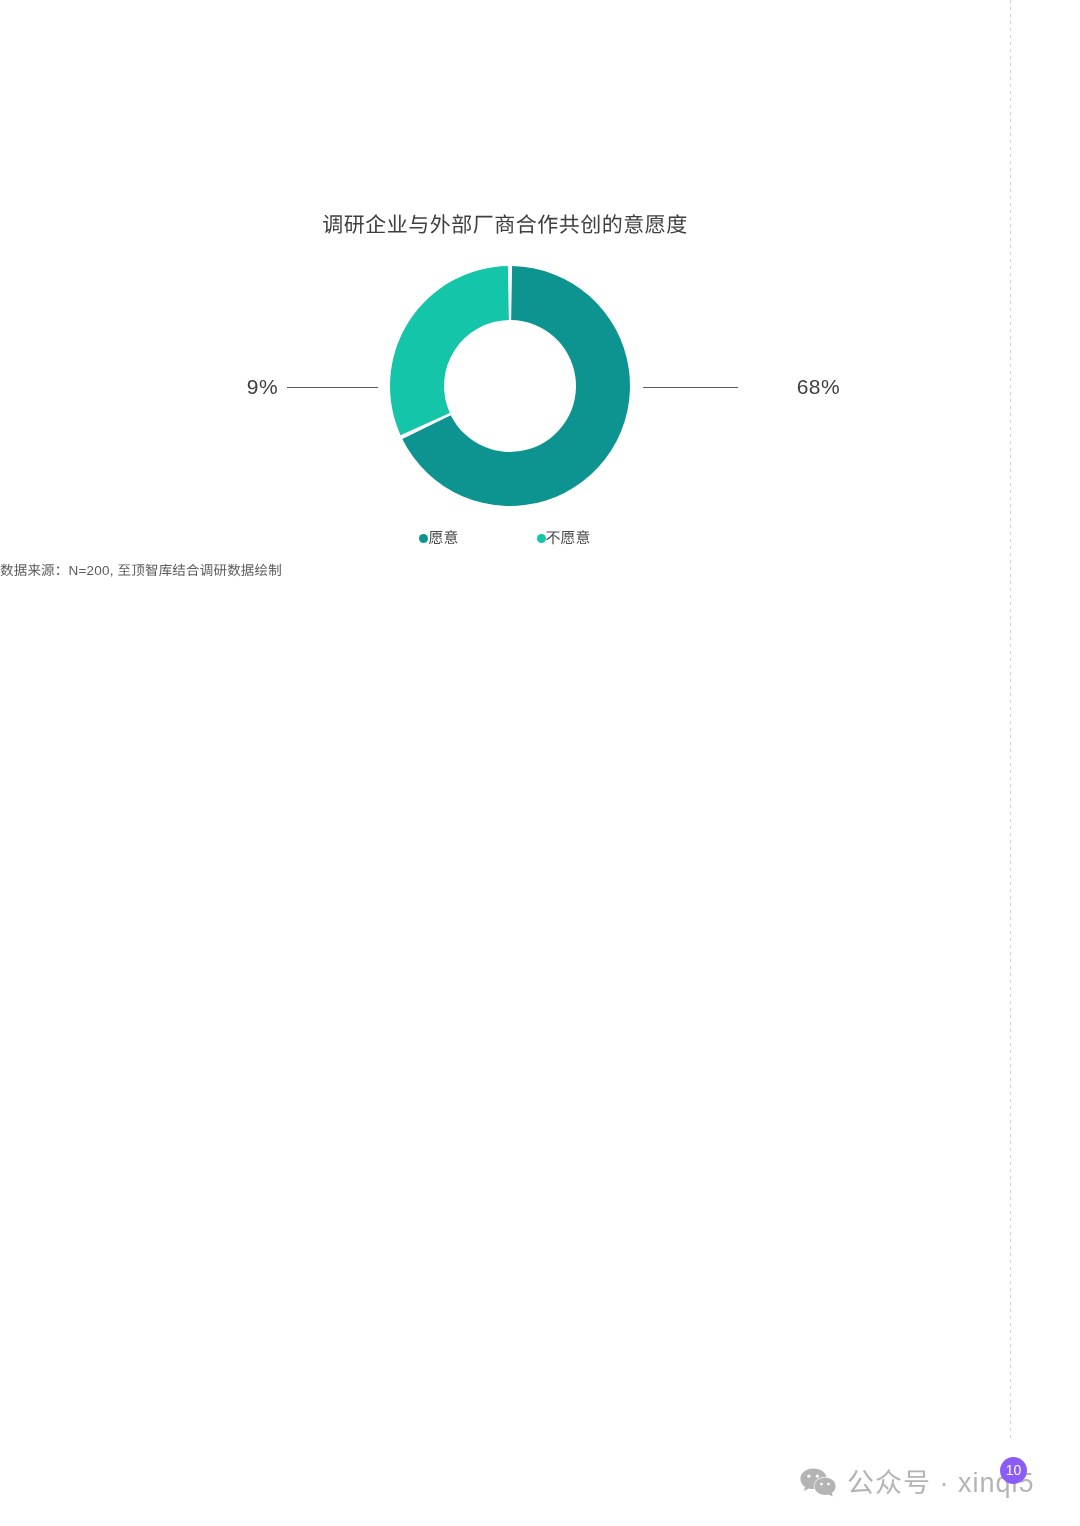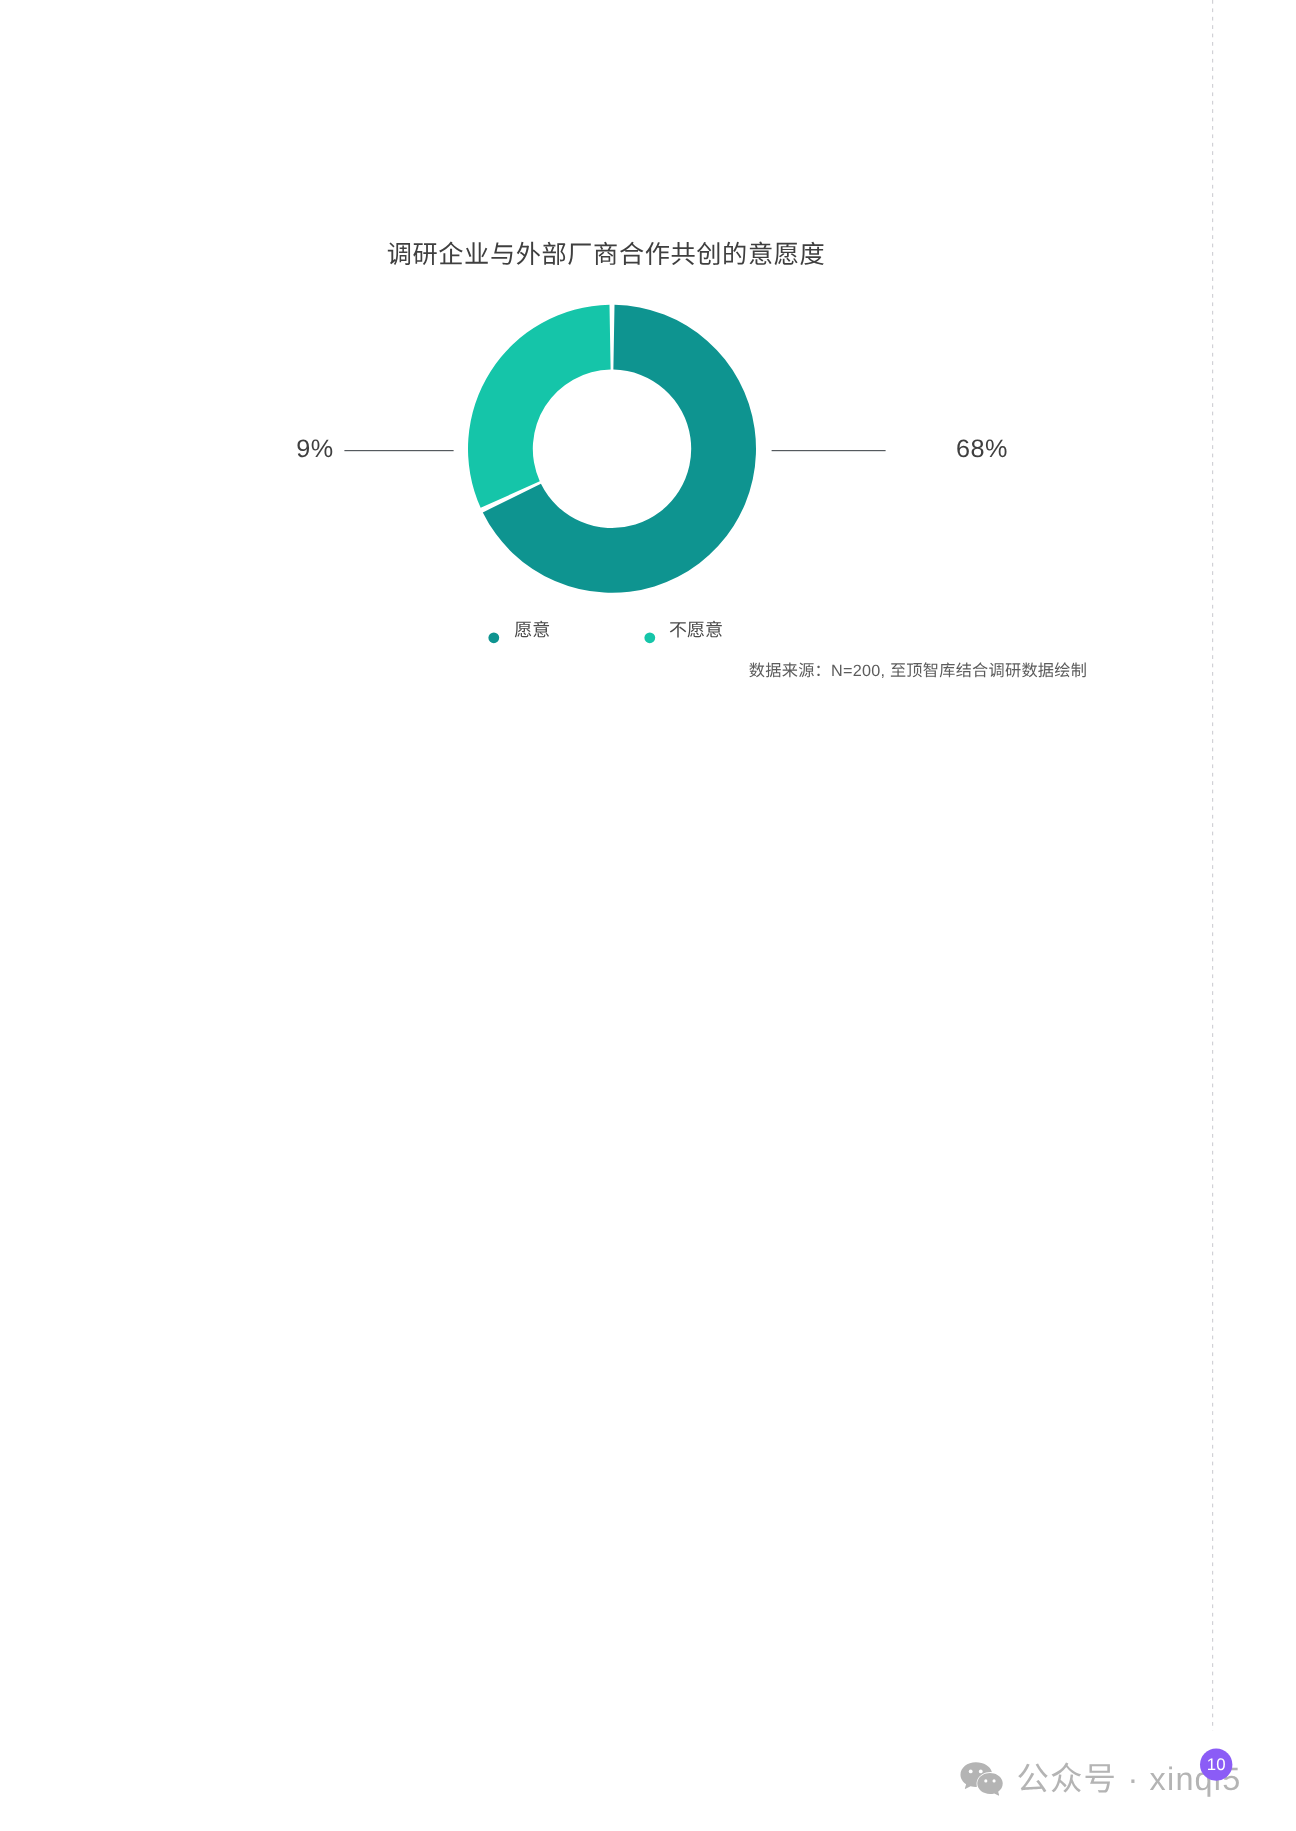--- a/index.html
+++ b/index.html
@@ -36,21 +36,21 @@
         #c9c9cf 0px, #c9c9cf 3px, rgba(255,255,255,0) 3px, rgba(255,255,255,0) 7px);
     background-size: 1px 7px;
     background-repeat: repeat-y;
     opacity: .85;
   }
 
   
   #figure {
     position: absolute;
     left: 0;
-    top: 0;
+    top: 12px;
     width: 1010px;
     height: 600px;
   }
 
   #chart-title {
     position: absolute;
     left: 0;
     top: 198px;
     width: 1010px;
     text-align: center;
@@ -104,41 +104,40 @@
     left: 0;
     top: 516px;
     width: 1010px;
     display: flex;
     justify-content: center;
     align-items: center;
     gap: 78px;
   }
   .legend-item {
     display: flex;
-    align-items: flex-end;
-    gap: 12px;
+    align-items: center;
+    gap: 0;
     font-size: 15px;
     line-height: 20px;
     color: #4a4a4a;
     white-space: nowrap;
   }
   .legend-dot {
     width: 9px;
     height: 9px;
     border-radius: 50%;
     flex: 0 0 auto;
   }
 
   
   #source-note {
     position: absolute;
     left: 0;
     top: 549px;
     width: 906px;
-    text-align: right;
     font-size: 13.5px;
     line-height: 20px;
     color: #5c5c5c;
     letter-spacing: .2px;
     white-space: nowrap;
   }
 
   
   #watermark {
     position: absolute;

